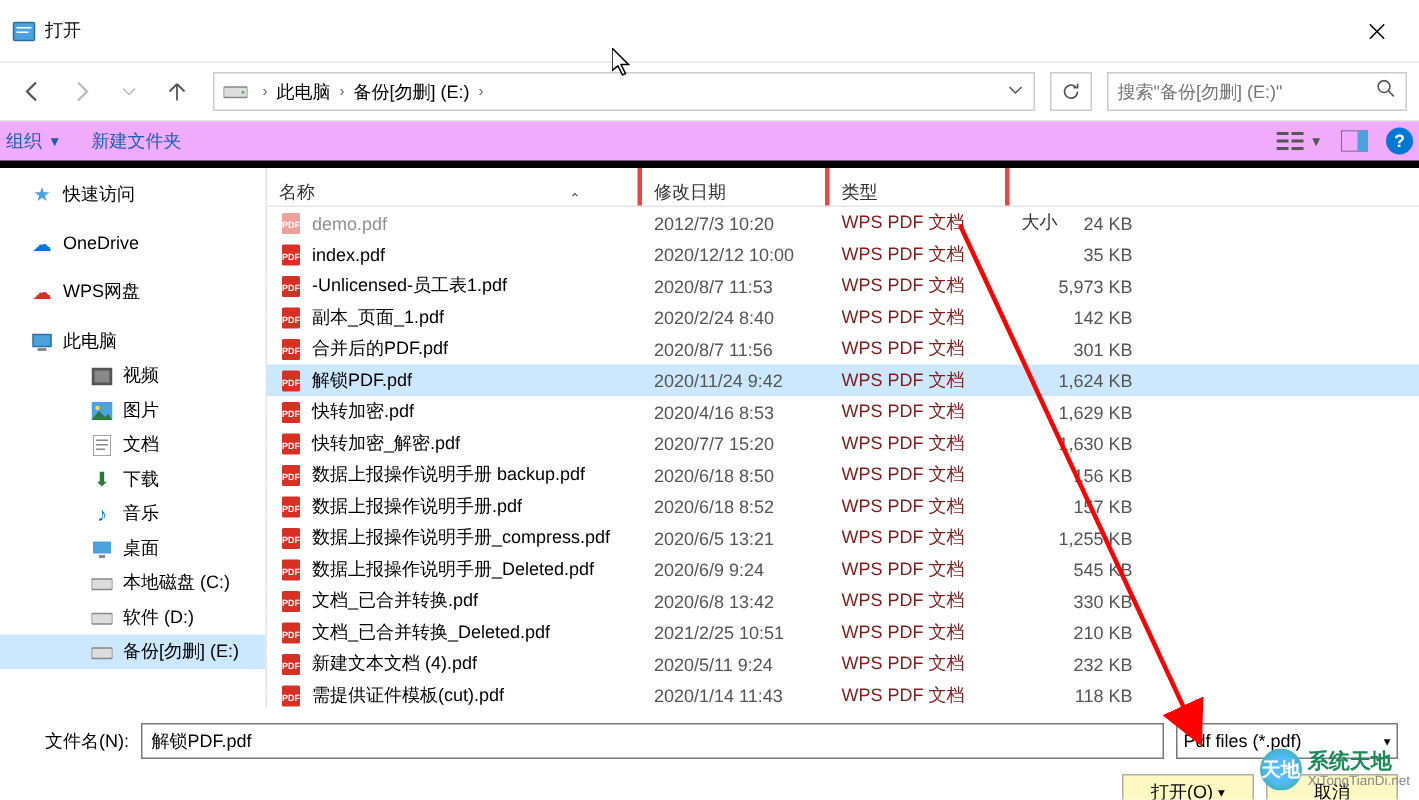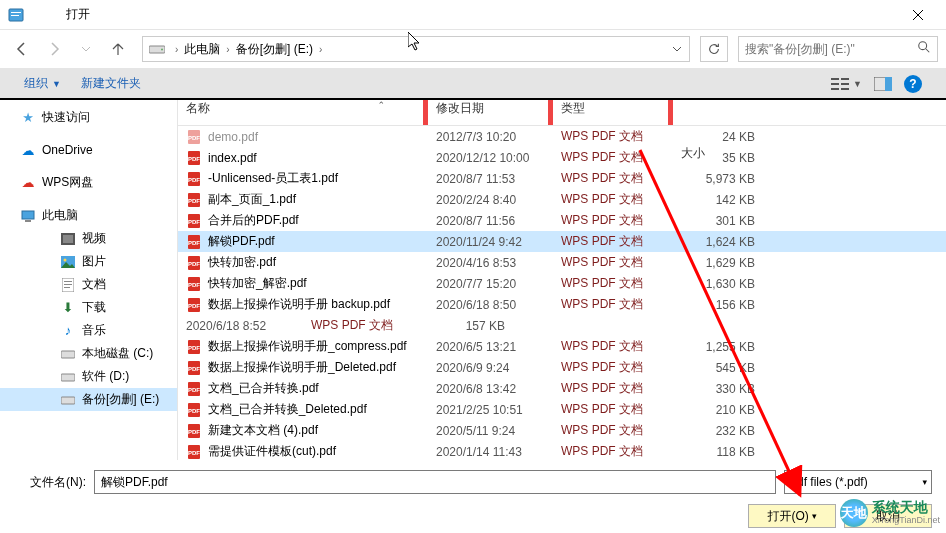--- a/index.html
+++ b/index.html
@@ -1,58 +1,58 @@
 <!DOCTYPE html>
 <html><head>
   <meta charset="utf-8">
   <style>
     * { box-sizing: border-box; margin: 0; padding: 0; font-family: "Microsoft YaHei", "Segoe UI", sans-serif; }
     body { width: 946px; height: 533px; background: #fff; overflow: hidden; position: relative; }
     
-    .titlebar { height: 30px; display: flex; align-items: center; padding: 0 8px; border-bottom: 1px solid #e5e5e5; gap: 36px; }
+    .titlebar { height: 42px; display: flex; align-items: center; padding: 0 8px; border-bottom: 1px solid #e5e5e5; }
     .titlebar-icon { width: 16px; height: 16px; margin-right: 6px; }
     .titlebar-title { font-size: 12px; flex: 1; }
     .close-btn { width: 40px; height: 30px; display: flex; align-items: center; justify-content: center; cursor: default; }
     
     .navbar { height: 38px; display: flex; align-items: center; padding: 0 8px; gap: 4px; }
     .nav-arrow { width: 28px; height: 28px; display: flex; align-items: center; justify-content: center; color: #555; }
     .nav-arrow.disabled { color: #bbb; }
     .addressbar { flex: 1; height: 26px; border: 1px solid #ccc; display: flex; align-items: center; margin: 0 6px; background: #fff; }
     .addr-icon { width: 20px; height: 20px; margin: 0 4px; display: flex; align-items: center; justify-content: center; }
     .breadcrumb { display: flex; align-items: center; font-size: 12px; }
     .crumb { padding: 0 2px; }
     .crumb-sep { padding: 0 4px; color: #666; font-size: 10px; }
     .addr-dropdown { width: 24px; text-align: center; color: #555; }
     .refresh { width: 28px; height: 26px; border: 1px solid #ccc; display: flex; align-items: center; justify-content: center; }
     .searchbox { width: 200px; height: 26px; border: 1px solid #ccc; display: flex; align-items: center; padding: 0 6px; margin-left: 6px; }
     .search-input { flex: 1; border: none; font-size: 12px; color: #777; outline: none; }
     .search-icon { color: #555; }
     
-    .toolbar { height: 32px; display: flex; align-items: center; padding: 0 24px; gap: 20px; border-top: 1px solid #e5e5e5; border-bottom: 2px solid #000000; background: #e5e5e5; }
+    .toolbar { height: 32px; display: flex; align-items: center; padding: 0 4px; gap: 20px; border-top: 1px solid #e5e5e5; border-bottom: 5px solid #000000; background: #f0abfc; }
     .toolbar-left { display: flex; gap: 20px; flex: 1; }
     .toolbar-item { font-size: 12px; color: #1a5fb4; display: flex; align-items: center; gap: 4px; }
     .toolbar-right { display: flex; gap: 12px; align-items: center; }
     .view-btn, .pane-btn { display: flex; align-items: center; gap: 2px; color: #555; }
     .help-btn { width: 18px; height: 18px; border-radius: 50%; background: #0078d4; color: #fff; display: flex; align-items: center; justify-content: center; font-size: 12px; font-weight: bold; }
     
     .body { display: flex; height: 360px; }
     
     .sidebar { width: 178px; border-right: 1px solid #e5e5e5; overflow-y: auto; padding-top: 6px; }
     .sidebar::-webkit-scrollbar { width: 16px; }
     .sidebar::-webkit-scrollbar-thumb { background: #c1c1c1; }
     .sidebar::-webkit-scrollbar-track { background: #f0f0f0; }
     .side-item { display: flex; align-items: center; font-size: 12px; padding: 3px 8px 3px 20px; gap: 6px; white-space: nowrap; }
     .side-item.sub { padding-left: 60px; }
     .side-item.selected { background: #cce8ff; }
     .side-icon { width: 16px; height: 16px; display: inline-flex; align-items: center; justify-content: center; font-size: 13px; }
     .side-group-gap { height: 10px; }
     
     .filepane { flex: 1; display: flex; flex-direction: column; overflow: hidden; }
     .columns { display: flex; height: 26px; border-bottom: 1px solid #e5e5e5; font-size: 12px; color: #333; }
-    .col { display: flex; align-items: flex-start; padding: 0 8px; border-right: 5px solid #ef4444; }
+    .col { display: flex; align-items: flex-end; padding: 0 8px; border-right: 3px solid #ef4444; }
     .col-name { width: 250px; }
     .col-date { width: 125px; }
     .col-type { width: 120px; }
     .col-size { width: 90px; justify-content: flex-start; margin-top: 45px; }
     .sort-arrow { margin-left: auto; margin-right: 30px; font-size: 9px; color: #555; }
     
     .filelist { flex: 1; overflow-y: auto; }
     .filelist::-webkit-scrollbar { width: 16px; }
     .filelist::-webkit-scrollbar-thumb { background: #c1c1c1; }
     .filelist::-webkit-scrollbar-track { background: #f0f0f0; }
@@ -250,20 +250,29 @@
     <div class="side-item sub">
         <span class="side-icon" style="color:#2a7a3a">⬇</span>
         <span>下载</span>
       </div>
     <div class="side-item sub">
         <span class="side-icon" style="color:#0078d4">♪</span>
         <span>音乐</span>
       </div>
     <div class="side-item sub">
         <span class="side-icon">
+          <svg width="14" height="12" viewBox="0 0 14 12">
+            <rect x="1" y="1" width="12" height="8" fill="#4aa3df"></rect>
+            <rect x="5" y="10" width="4" height="2" fill="#888"></rect>
+          </svg>
+        </span>
+        <span>桌面</span>
+      </div>
+    <div class="side-item sub">
+        <span class="side-icon">
           <svg width="14" height="10" viewBox="0 0 14 10">
             <rect x="0" y="2" width="14" height="7" rx="1" fill="#ddd" stroke="#888"></rect>
           </svg>
         </span>
         <span>本地磁盘 (C:)</span>
       </div>
     <div class="side-item sub">
         <span class="side-icon">
           <svg width="14" height="10" viewBox="0 0 14 10">
             <rect x="0" y="2" width="14" height="7" rx="1" fill="#ddd" stroke="#888"></rect>
@@ -394,20 +403,27 @@
               <rect x="2" y="1" width="12" height="14" rx="1"></rect>
               <text x="8" y="11" font-size="6" fill="#fff" text-anchor="middle" font-weight="bold">PDF</text>
             </svg>
             <span>数据上报操作说明手册 backup.pdf</span>
           </div>
           <div class="cell cell-date">2020/6/18 8:50</div>
           <div class="cell cell-type">WPS PDF 文档</div>
           <div class="cell cell-size">156 KB</div>
         </div>
         <div class="file-row">
+          <div class="cell cell-name" style="">
+            <svg class="file-icon pdf-i" width="16" height="16" viewBox="0 0 16 16">
+              <rect x="2" y="1" width="12" height="14" rx="1"></rect>
+              <text x="8" y="11" font-size="6" fill="#fff" text-anchor="middle" font-weight="bold">PDF</text>
+            </svg>
+            <span>数据上报操作说明手册.pdf</span>
+          </div>
           <div class="cell cell-date">2020/6/18 8:52</div>
           <div class="cell cell-type">WPS PDF 文档</div>
           <div class="cell cell-size">157 KB</div>
         </div>
         <div class="file-row">
           <div class="cell cell-name" style="">
             <svg class="file-icon pdf-i" width="16" height="16" viewBox="0 0 16 16">
               <rect x="2" y="1" width="12" height="14" rx="1"></rect>
               <text x="8" y="11" font-size="6" fill="#fff" text-anchor="middle" font-weight="bold">PDF</text>
             </svg>

